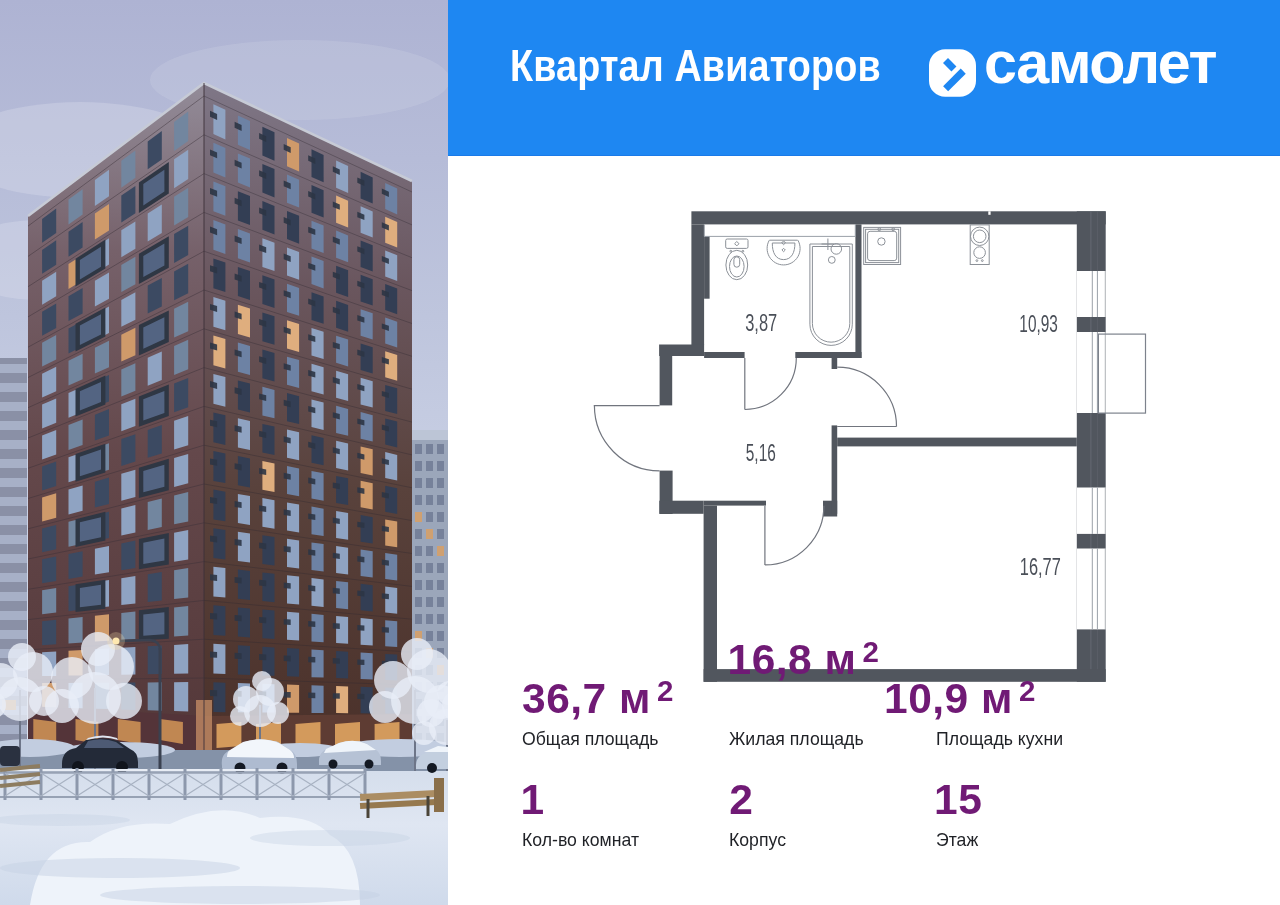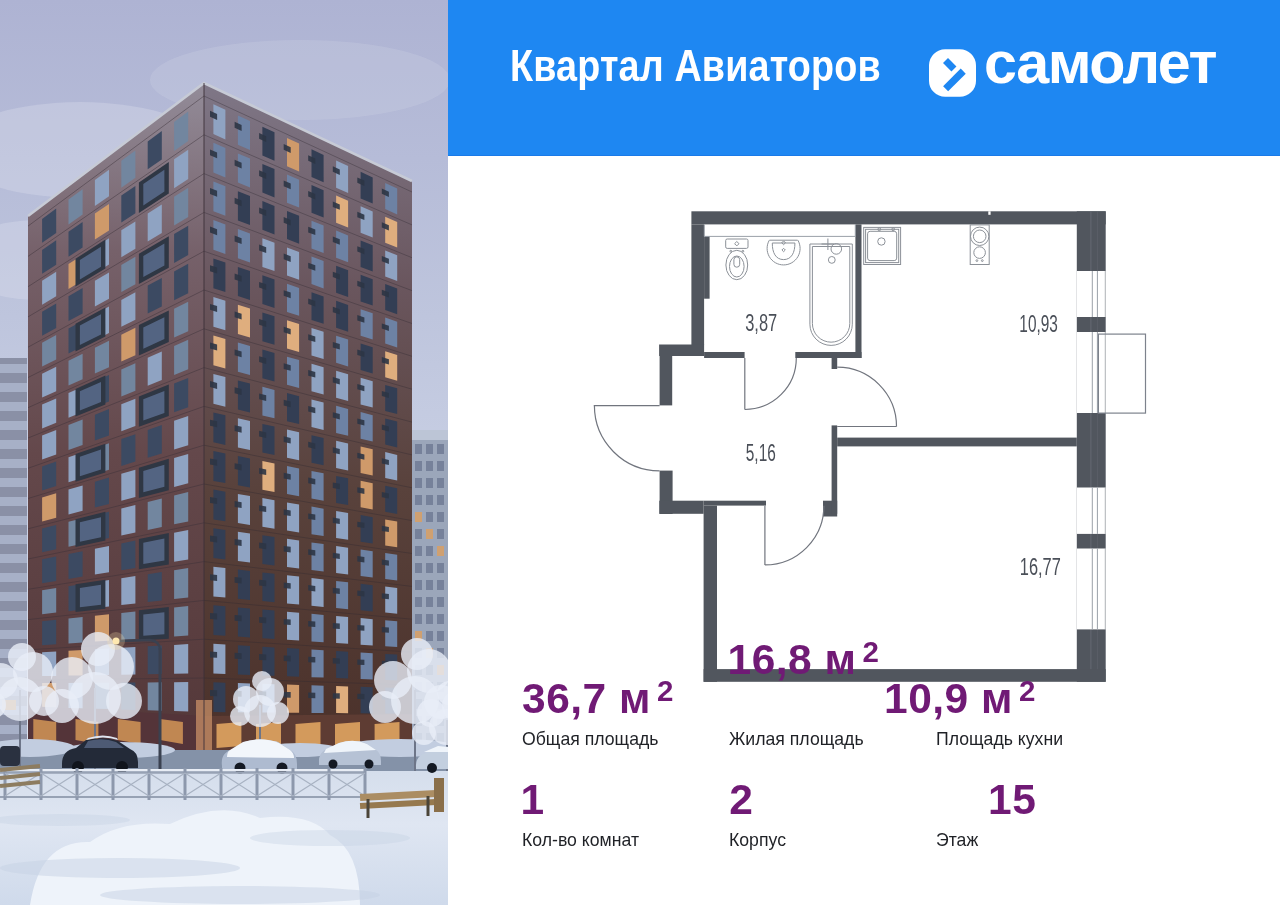--- a/index.html
+++ b/index.html
@@ -849,19 +849,19 @@
 <div class="abs lbl" style="left:522px;top:729px">Общая площадь</div>
 
 <div class="abs lbl" style="left:729px;top:729px">Жилая площадь</div>
 
 <div class="abs lbl" style="left:936px;top:729px">Площадь кухни</div>
 
 <div class="abs num" style="left:520.5px;top:778.6px">1</div>
 
 <div class="abs num" style="left:729.3px;top:778.6px">2</div>
 
-<div class="abs num" style="left:988px;top:778.6px">15</div>
+<div class="abs num" style="left:934px;top:778.6px">15</div>
 
 <div class="abs lbl" style="left:522px;top:829.6px">Кол-во комнат</div>
 
 <div class="abs lbl" style="left:729px;top:829.6px">Корпус</div>
 
 <div class="abs lbl" style="left:936px;top:829.6px">Этаж</div>
 
 </body></html>

